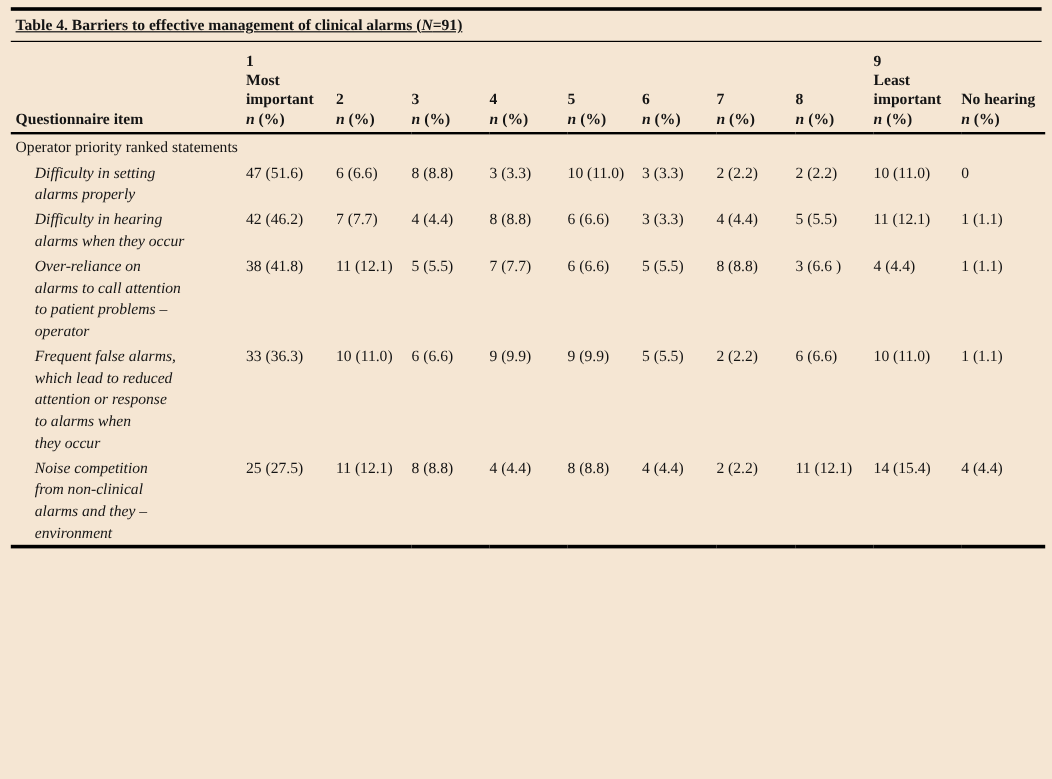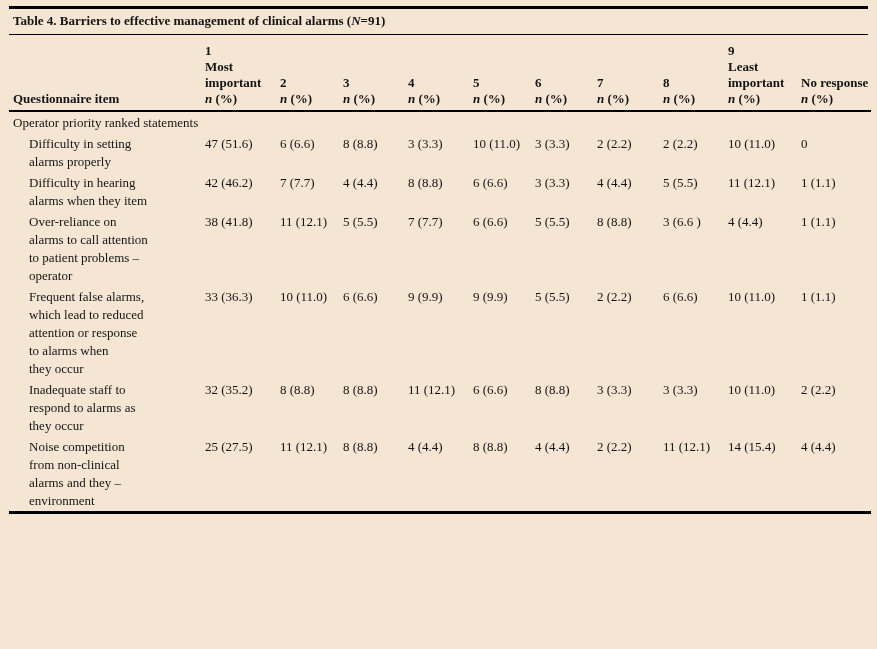--- a/index.html
+++ b/index.html
@@ -18,20 +18,21 @@
     height: 649px;
     padding: 6px 9px 0 9px;
   }
   .title {
     border-top: 3px solid #000;
     border-bottom: 1px solid #000;
     padding: 4px 2px 5px 4px;
     font-weight: bold;
     font-size: 13px;
     line-height: 16px;
+    text-decoration: underline;
   }
   .title .ni { font-style: italic; }
   table {
     width: 100%;
     border-collapse: collapse;
     table-layout: fixed;
     font-size: 13px;
     border-bottom: 3px solid #000;
   }
   thead th {
@@ -48,20 +49,21 @@
     vertical-align: top;
     padding: 1.5px 2px 1.5px 0;
     line-height: 18px;
   }
   tbody td.section {
     padding-left: 4px;
   }
   tbody td.item {
     padding-left: 20px;
     white-space: pre-line;
+    font-style: italic;
   }
 </style>
 </head>
 <body>
 
 <div class="sheet">
   <div class="title"><span>Table 4. Barriers to effective management of clinical alarms (</span><span class="ni">N</span><span>=91)</span></div>
 
   <table>
     <colgroup>
@@ -112,21 +114,21 @@
           <th>
             <div>8</div>
             <div><span class="ni">n</span><span> (%)</span></div>
           </th>
           <th>
             <div>9</div>
             <div>Least important</div>
             <div><span class="ni">n</span><span> (%)</span></div>
           </th>
           <th>
-            <div>No response</div>
+            <div>No hearing</div>
             <div><span class="ni">n</span><span> (%)</span></div>
           </th>
         </tr>
     </thead>
     <tbody id="table-body">
       <tr>
         <td class="section" colspan="11">Operator priority ranked statements</td>
       </tr>
     <tr>
           <td class="item">Difficulty in setting
@@ -137,21 +139,21 @@
           <td>3 (3.3)</td>
           <td>10 (11.0)</td>
           <td>3 (3.3)</td>
           <td>2 (2.2)</td>
           <td>2 (2.2)</td>
           <td>10 (11.0)</td>
           <td>0</td>
         </tr>
         <tr>
           <td class="item">Difficulty in hearing
-alarms when they item</td>
+alarms when they occur</td>
           <td>42 (46.2)</td>
           <td>7 (7.7)</td>
           <td>4 (4.4)</td>
           <td>8 (8.8)</td>
           <td>6 (6.6)</td>
           <td>3 (3.3)</td>
           <td>4 (4.4)</td>
           <td>5 (5.5)</td>
           <td>11 (12.1)</td>
           <td>1 (1.1)</td>
@@ -183,35 +185,20 @@
           <td>6 (6.6)</td>
           <td>9 (9.9)</td>
           <td>9 (9.9)</td>
           <td>5 (5.5)</td>
           <td>2 (2.2)</td>
           <td>6 (6.6)</td>
           <td>10 (11.0)</td>
           <td>1 (1.1)</td>
         </tr>
         <tr>
-          <td class="item">Inadequate staff to
-respond to alarms as
-they occur</td>
-          <td>32 (35.2)</td>
-          <td>8 (8.8)</td>
-          <td>8 (8.8)</td>
-          <td>11 (12.1)</td>
-          <td>6 (6.6)</td>
-          <td>8 (8.8)</td>
-          <td>3 (3.3)</td>
-          <td>3 (3.3)</td>
-          <td>10 (11.0)</td>
-          <td>2 (2.2)</td>
-        </tr>
-        <tr>
           <td class="item">Noise competition
 from non-clinical
 alarms and they –
 environment</td>
           <td>25 (27.5)</td>
           <td>11 (12.1)</td>
           <td>8 (8.8)</td>
           <td>4 (4.4)</td>
           <td>8 (8.8)</td>
           <td>4 (4.4)</td>

